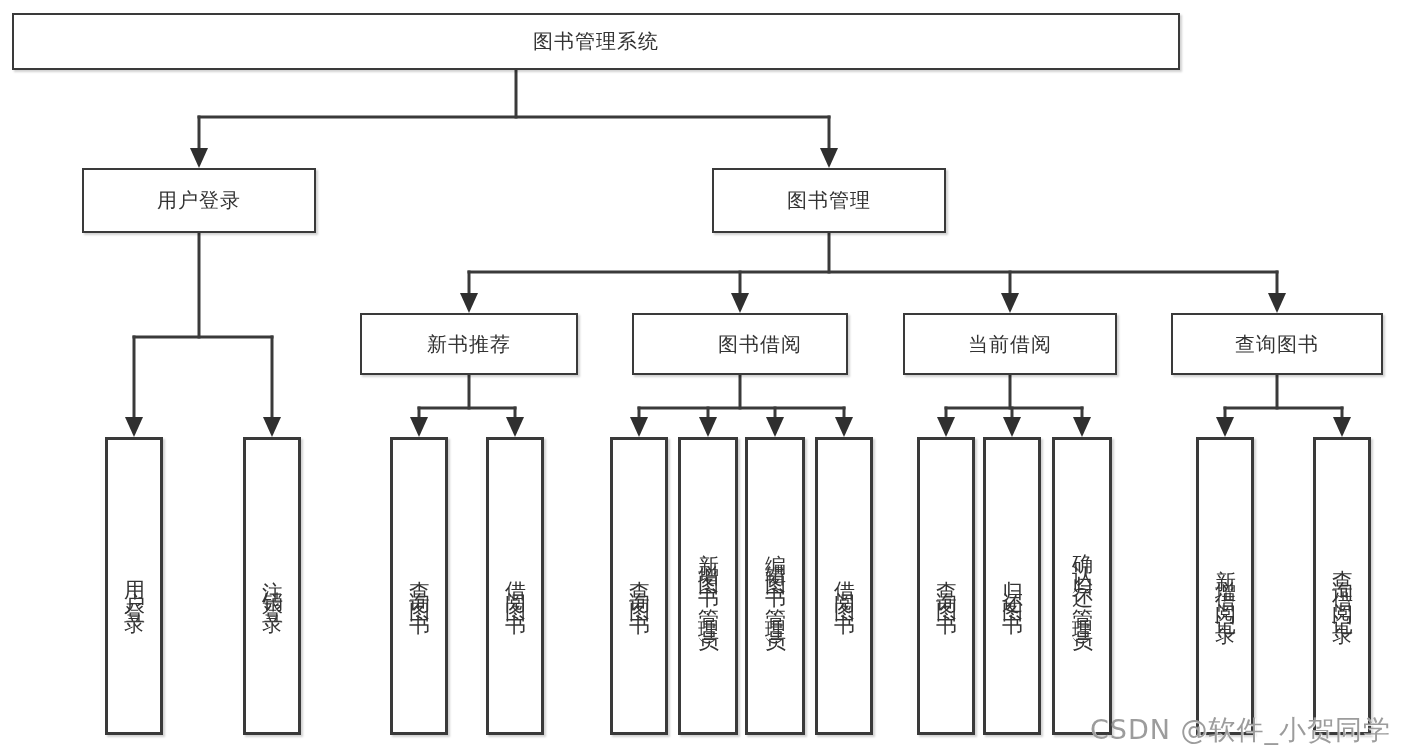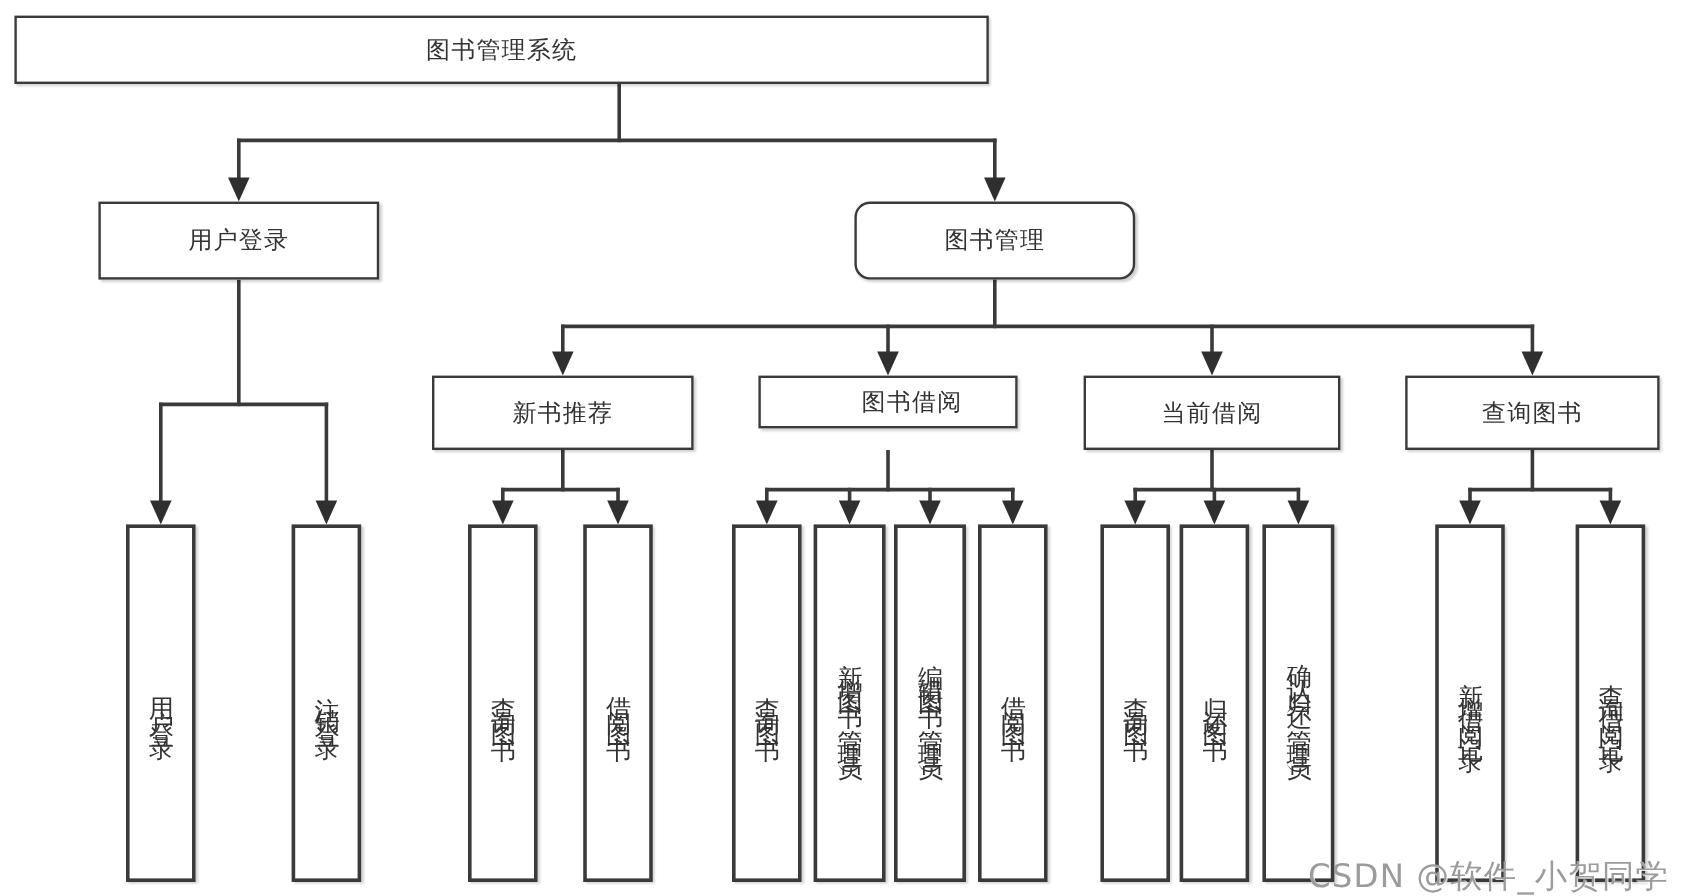--- a/index.html
+++ b/index.html
@@ -144,35 +144,35 @@
     <g>
       <line x1="1277" y1="375" x2="1277" y2="409.5"></line>
       <line x1="1223.5" y1="408" x2="1343.5" y2="408"></line>
       <line x1="1225" y1="406.5" x2="1225" y2="422"></line>
       <polygon points="1216,417 1234,417 1225,437"></polygon>
       <line x1="1342" y1="406.5" x2="1342" y2="422"></line>
       <polygon points="1333,417 1351,417 1342,437"></polygon>
     </g>
   </svg>
 
-  <div class="box hbox" style="left:12px; top:13px; width:812px; height:57px;">
+  <div class="box hbox" style="left:12px; top:13px; width:1168px; height:57px;">
     <span>图书管理系统</span>
   </div>
 
   <div class="box hbox" style="left:82px; top:168px; width:234px; height:65px;">
     <span>用户登录</span>
   </div>
-  <div class="box hbox" style="left:712px; top:168px; width:234px; height:65px;border-radius:13px;">
+  <div class="box hbox" style="left:712px; top:168px; width:234px; height:65px;">
     <span>图书管理</span>
   </div>
 
   <div class="box hbox" style="left:360px; top:313px; width:218px; height:62px;justify-content:center;">
     <span>新书推荐</span>
   </div>
-  <div class="box hbox" style="left:632px; top:313px; width:216px; height:44px;padding-left:40px;">
+  <div class="box hbox" style="left:632px; top:313px; width:216px; height:62px;padding-left:40px;">
     <span>图书借阅</span>
   </div>
   <div class="box hbox" style="left:903px; top:313px; width:214px; height:62px;">
     <span>当前借阅</span>
   </div>
   <div class="box hbox" style="left:1171px; top:313px; width:212px; height:62px;">
     <span>查询图书</span>
   </div>
 
   <div class="box leaf" style="left:105px; top:437px; width:58px; height:298px;">

